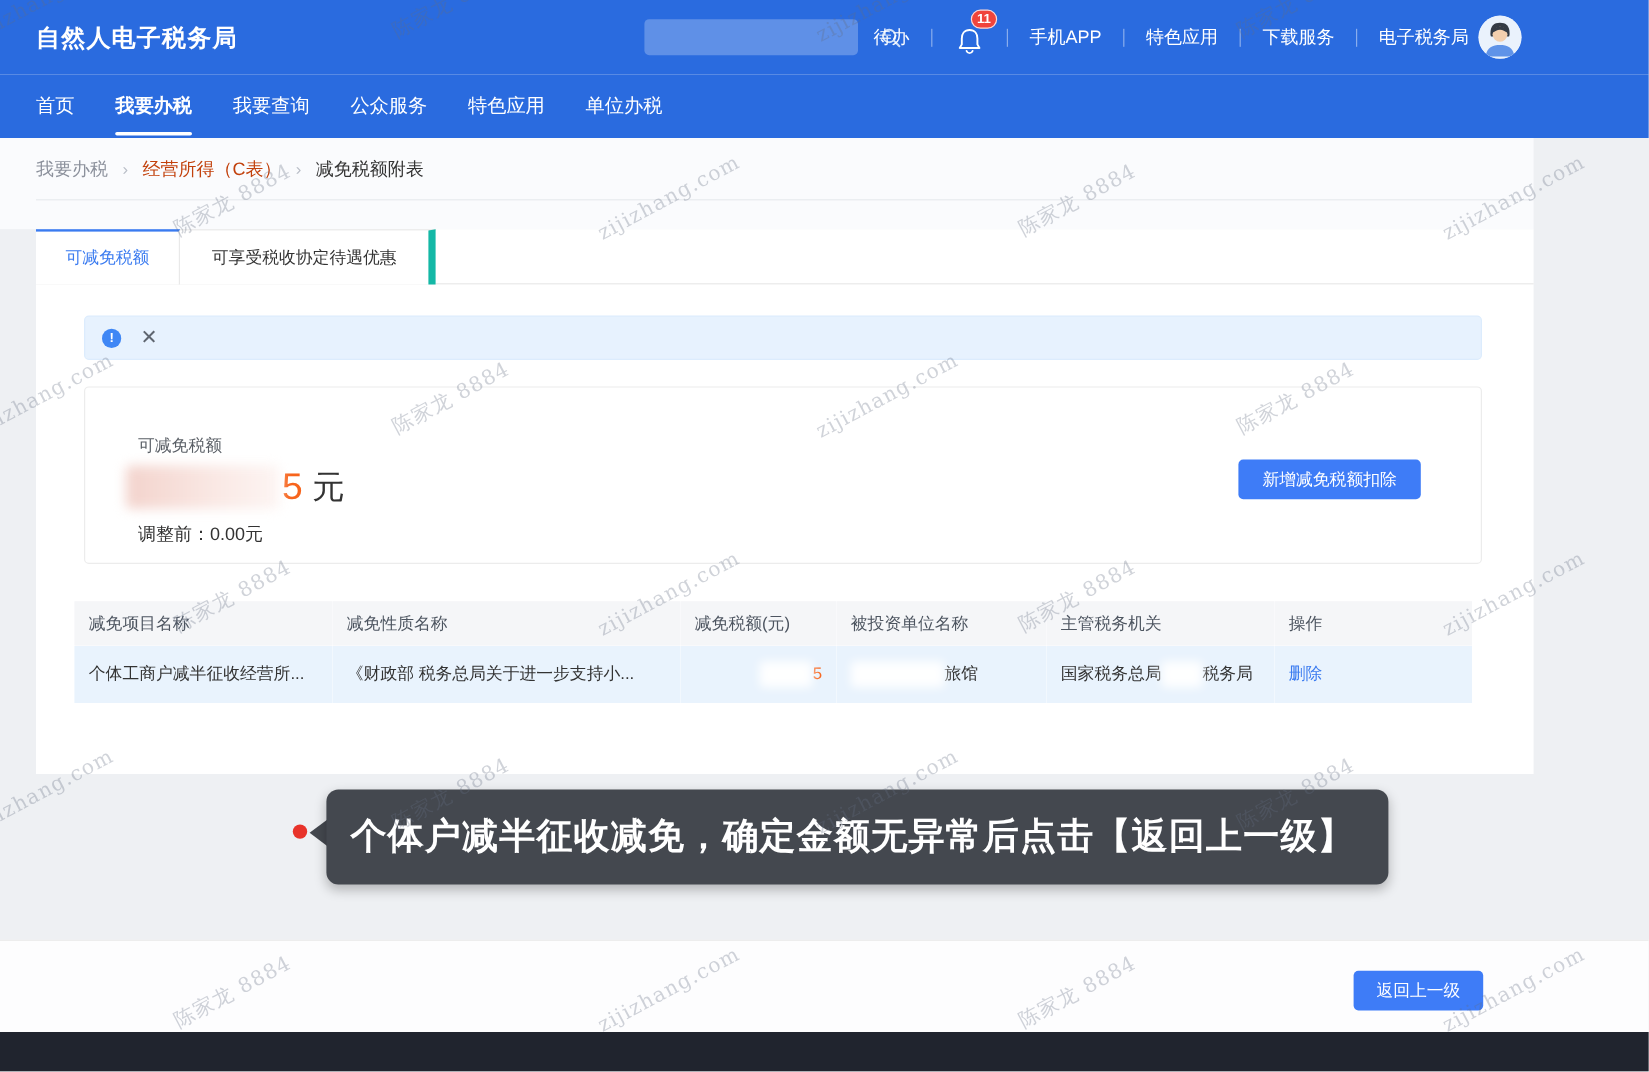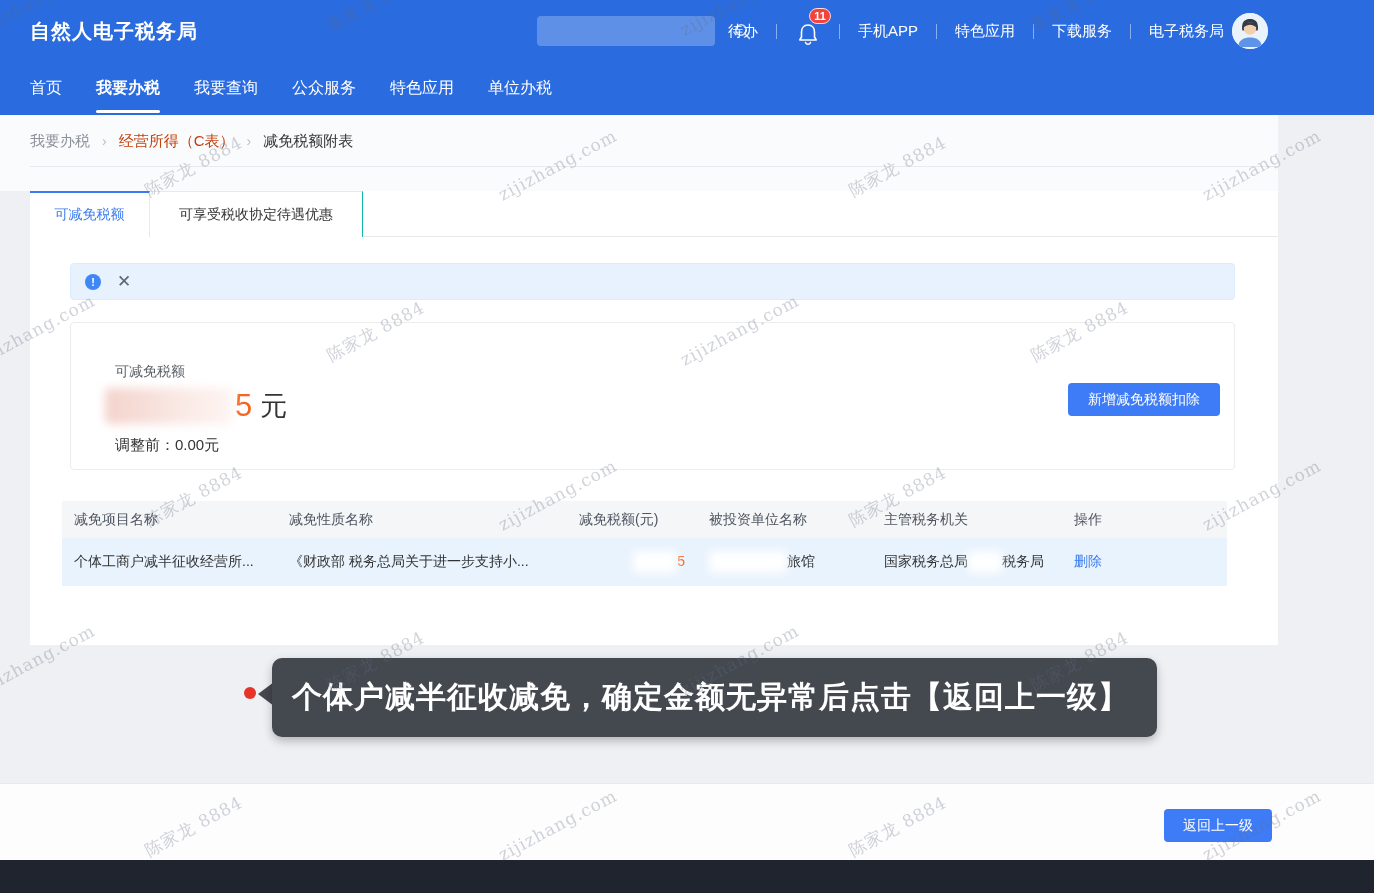--- a/index.html
+++ b/index.html
@@ -33,36 +33,36 @@
   .crumb-link { color:#c2410c; cursor:pointer; }
   .crumb-current { color:#333; }
   .crumb-chev { color:#b9bec7; font-size:14px; }
   .crumb-divider { position:absolute; left:30px; top:51px; width:1248px; height:1px; background:#e8eaee; }
 
   
   .panel { position:absolute; left:30px; top:191px; width:1248px; height:454px; background:#fff; }
   .tabstrip { position:absolute; left:0; top:0; width:1248px; height:46px; border-bottom:1px solid #e9e9e9; display:flex; }
   .tab { height:46px; display:flex; align-items:center; justify-content:center; font-size:14px; cursor:pointer; background:#fff; }
   .tab.active { width:120px; color:#3a7bf0; border-top:2px solid #3a7bf0; border-right:1px solid #e9e9e9; }
-  .tab.inactive { width:213px; color:#333; border-top:1px solid #e9e9e9; border-right:1px solid #14b8a6; }
+  .tab.inactive { width:213px; color:#333; border-top:1px solid #e9e9e9; border-right:6px solid #14b8a6; }
 
   .alertbar { position:absolute; left:40px; top:72px; width:1165px; height:37px; background:#e7f2fe; border:1px solid #dcecfd; border-radius:4px; display:flex; align-items:center; padding:0 14px; }
   .info-dot { width:16px; height:16px; border-radius:50%; background:#3f87f5; color:#fff; font-size:11px; font-weight:700; display:flex; align-items:center; justify-content:center; margin-right:10px; flex:none; }
   .alert-text { font-size:14px; color:#333; flex:1; }
   .alert-close { color:#5f6670; font-size:17px; cursor:pointer; padding:2px 6px; }
 
   .sumcard { position:absolute; left:40px; top:131px; width:1165px; height:148px; border:1px solid #ececec; border-radius:4px; background:#fff; }
   .sum-label { position:absolute; left:44px; top:40px; font-size:14px; color:#5a5f66; }
   .sum-amount-row { position:absolute; left:34px; top:62px; height:42px; display:flex; align-items:center; }
   .blur-pink { width:128px; height:36px; border-radius:4px; background:linear-gradient(90deg,#f3d3cc,#fae9e5 60%,#fdf5f3); filter:blur(5px); }
   .sum-num { font-size:31px; color:#f7641c; font-weight:500; margin-left:2px; }
   .sum-unit { font-size:27px; color:#333; margin-left:8px; }
   .sum-before { position:absolute; left:44px; top:113px; font-size:15px; color:#333; }
   .sum-before b { font-weight:400; }
-  .btn-blue { background:#3e7cf7; color:#fff; border:none; border-radius:4px; font-size:14px; cursor:pointer; font-family:inherit;margin-left:36px; }
+  .btn-blue { background:#3e7cf7; color:#fff; border:none; border-radius:4px; font-size:14px; cursor:pointer; font-family:inherit; }
   .add-btn { position:absolute; left:961px; top:60px; width:152px; height:33px; }
 
   .dtable { position:absolute; left:32px; top:310px; width:1165px; }
   .dtable table { width:100%; border-collapse:collapse; table-layout:fixed; }
   .dtable th { background:#f5f6f8; height:37px; font-weight:400; font-size:14px; color:#4d5560; text-align:left; padding:0 12px; white-space:nowrap; overflow:hidden; }
   .dtable td { background:#e9f3fd; height:48px; font-size:14px; color:#333; padding:0 12px; white-space:nowrap; overflow:hidden; }
   .col-amt { text-align:right; }
   .blur-white { display:inline-block; vertical-align:middle; height:22px; border-radius:3px; background:rgba(255,255,255,0.95); filter:blur(4px); }
   .amt-num { color:#f7641c; }
   .link-del { color:#3a7bf0; cursor:pointer; }

